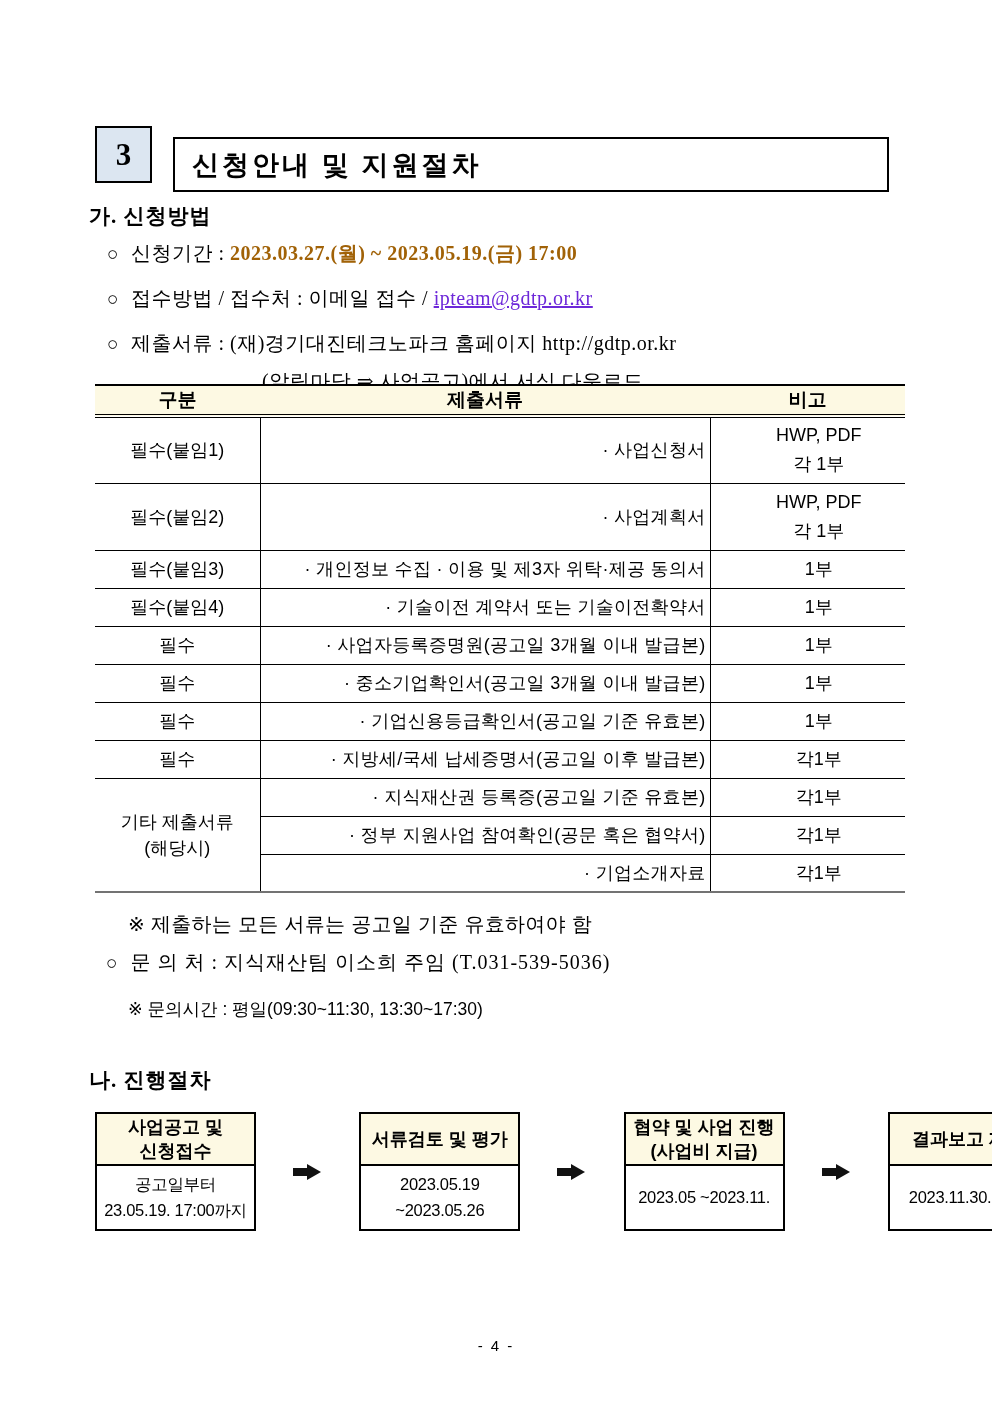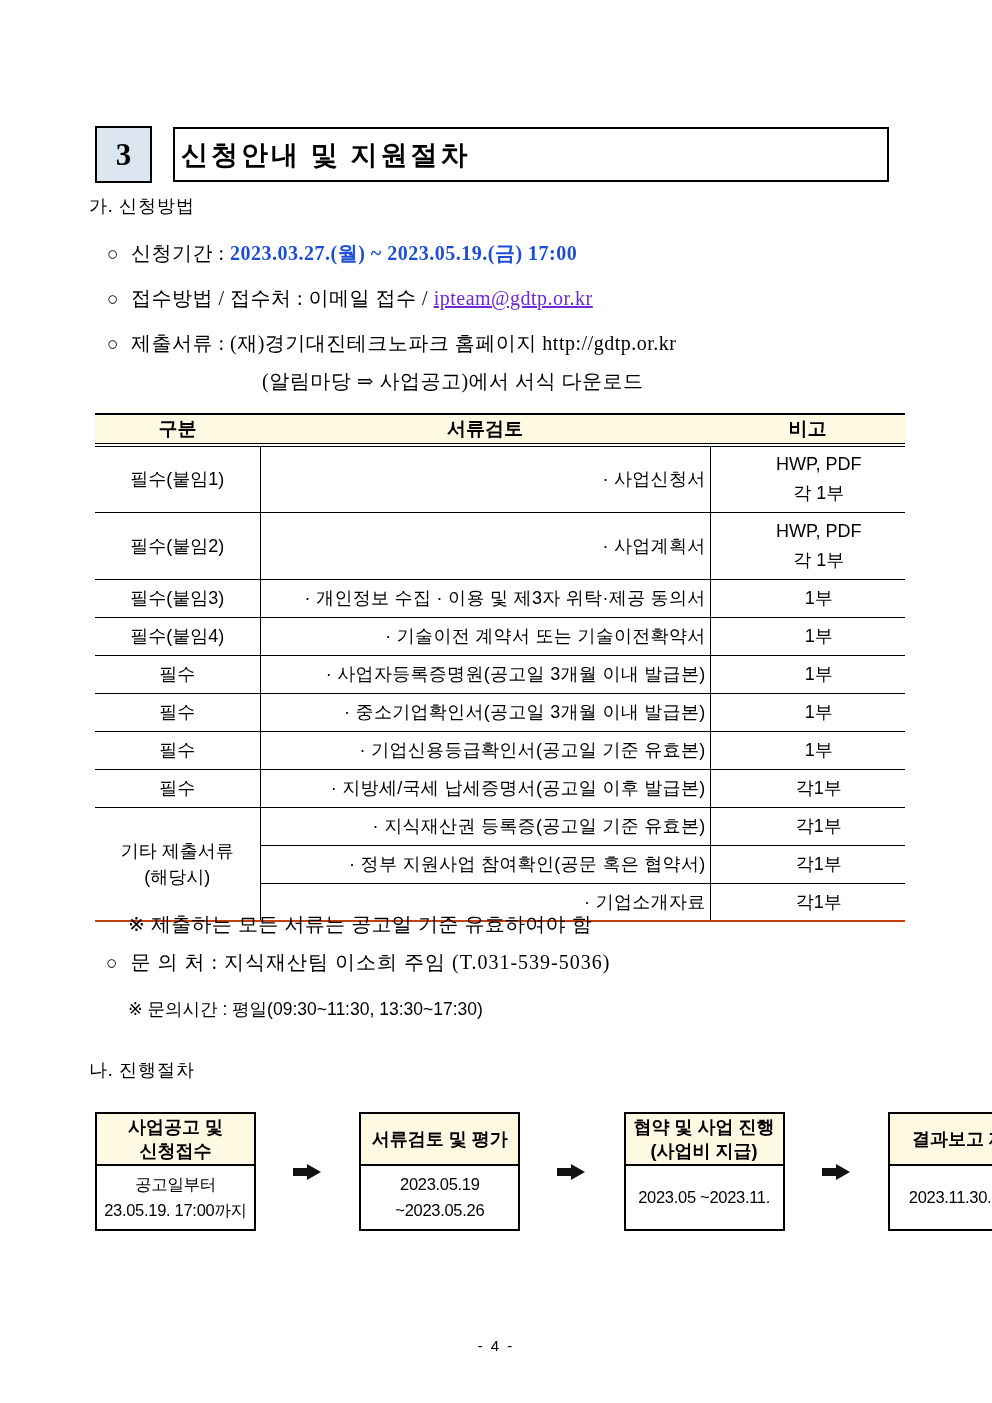--- a/index.html
+++ b/index.html
@@ -16,53 +16,53 @@
     position: absolute; top: 126px; left: 95px; width: 794px;
     display: flex; align-items: stretch;
   }
   .num-box {
     width: 57px; height: 57px; flex: 0 0 57px;
     background: #dce6f1; border: 2px solid #000;
     display: flex; align-items: center; justify-content: center;
     font-size: 31px; font-weight: bold;
   }
   .title-box {
-    flex: 1; margin-left: 21px; height: 55px; margin-top: 1px;
+    flex: 1; margin-left: 21px; height: 55px; margin-top: 11px;
     background: #fff; border: 2px solid #000;
     display: flex; align-items: center;
-    padding-left: 6px; font-size: 27px; font-weight: bold; letter-spacing: 3px;
+    padding-left: 17px; font-size: 27px; font-weight: bold; letter-spacing: 3px;
   }
 
   
   .sub-heading {
     position: absolute; left: 89px;
-    font-size: 18px; font-weight: normal; letter-spacing: 1px;
+    font-size: 21px; font-weight: bold; letter-spacing: 1px; margin-top: 8px;
   }
   #heading-ga { top: 194px; }
   #heading-na { top: 1058px; }
 
   
   .bullet-line {
     position: absolute; left: 107px; font-size: 20px; letter-spacing: 0.5px;
     white-space: nowrap;
   }
   .bullet-line .circle { font-size: 19px; margin-right: 12px; }
   #line-period    { top: 240px; }
   #line-reception { top: 285px; }
   #line-docs      { top: 330px; }
   #line-docs-cont { top: 368px; left: 262px; }
-  .blue-strong { color: #1d4ed8; font-weight: bold; }
+  .blue-strong { color: #a16207; font-weight: bold; }
   .email-link  { color: #6d28d9; text-decoration: underline; cursor: pointer; }
 
   
   table.doc-table {
-    position: absolute; top: 413px; left: 95px; width: 810px;
+    position: absolute; top: 384px; left: 95px; width: 810px;
     border-collapse: collapse; table-layout: fixed;
     font-family: "Liberation Sans", "DejaVu Sans", sans-serif;
-    border-top: 2px solid #000; border-bottom: 2px solid #c2410c;
+    border-top: 2px solid #000; border-bottom: 2px solid #737373;
   }
   .doc-table col.c1 { width: 165px; }
   .doc-table col.c2 { width: 450px; }
   .doc-table col.c3 { width: 195px; }
   .doc-table th {
     background: #fdf9e3; height: 31px;
     font-size: 19px; font-weight: bold; text-align: center;
     border-bottom: 4px double #000;
   }
   .doc-table td {
@@ -148,21 +148,21 @@
 
 <table class="doc-table">
   <colgroup>
       <col class="c1">
       <col class="c2">
       <col class="c3">
     </colgroup>
   <thead>
     <tr>
       <th>구분</th>
-      <th class="v">서류검토</th>
+      <th class="v">제출서류</th>
       <th class="v">비고</th>
     </tr>
   </thead>
   <tbody>
     <tr class="tall first-row">
       <td class="cat">필수(붙임1)</td>
       <td class="doc v">· 사업신청서</td>
       <td class="note v pre">HWP, PDF
 각 1부</td>
     </tr>

